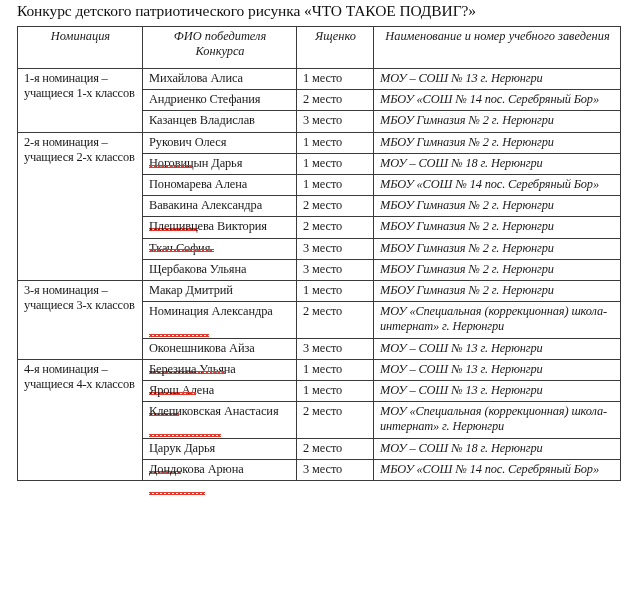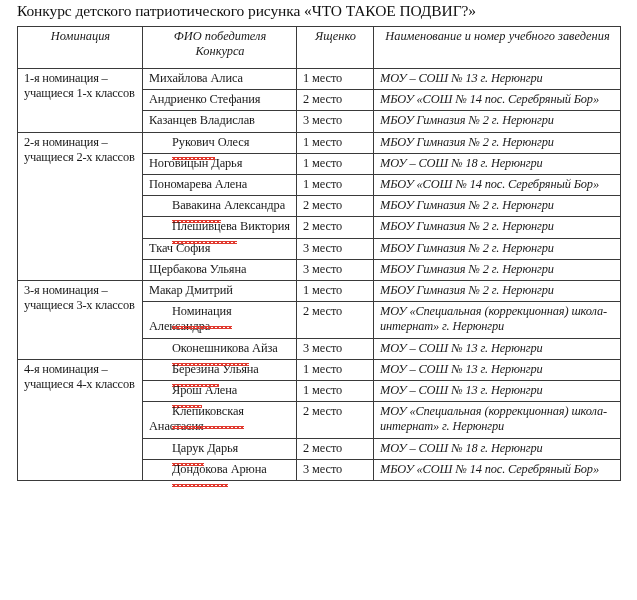--- a/index.html
+++ b/index.html
@@ -86,22 +86,21 @@
   
   .sp {
     position: relative;
     display: inline;
     background-repeat: repeat-x;
     background-position: left bottom 0px;
     background-size: 4px 3px;
     background-image:
       linear-gradient(45deg, transparent 40%, #e03a2f 40%, #e03a2f 60%, transparent 60%),
       linear-gradient(-45deg, transparent 40%, #e03a2f 40%, #e03a2f 60%, transparent 60%);
-    padding-bottom: 11px;
-    margin-left: 23px;
+    padding-bottom: 19px;
   }
 </style>
 </head>
 <body>
 
 <div class="page">
 
   <div class="doc-title">Конкурс детского патриотического рисунка «ЧТО ТАКОЕ ПОДВИГ?»</div>
 
   <table class="results">

